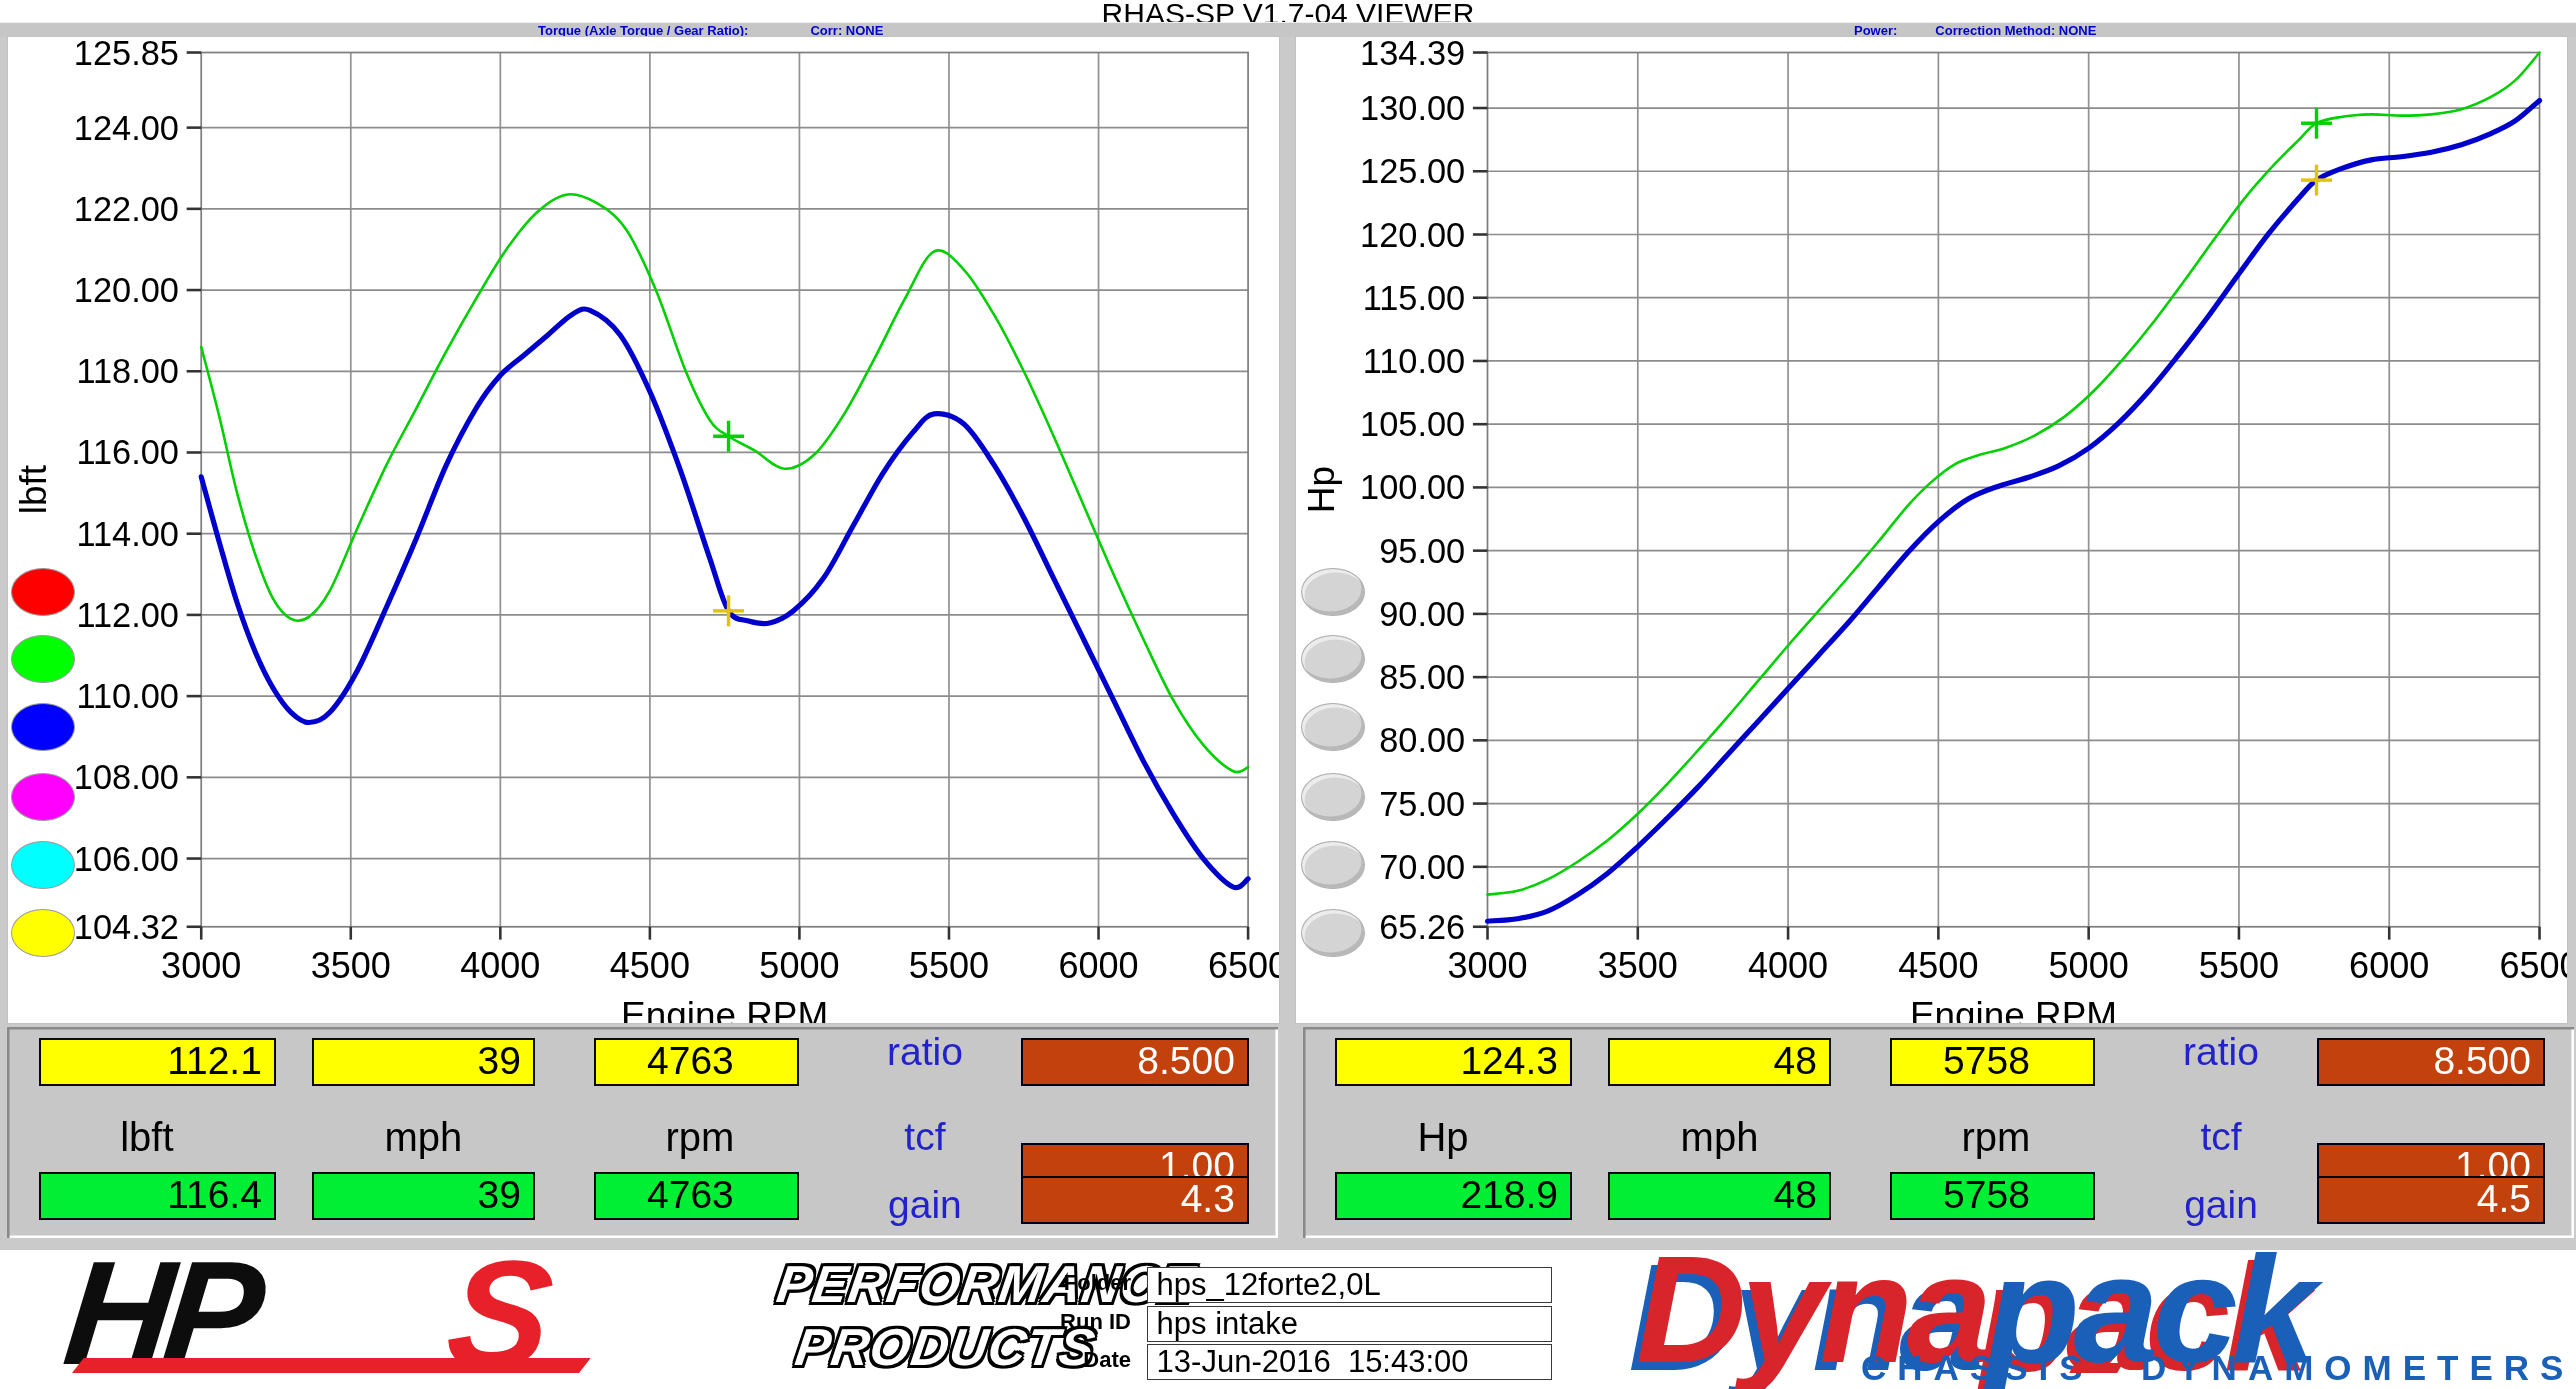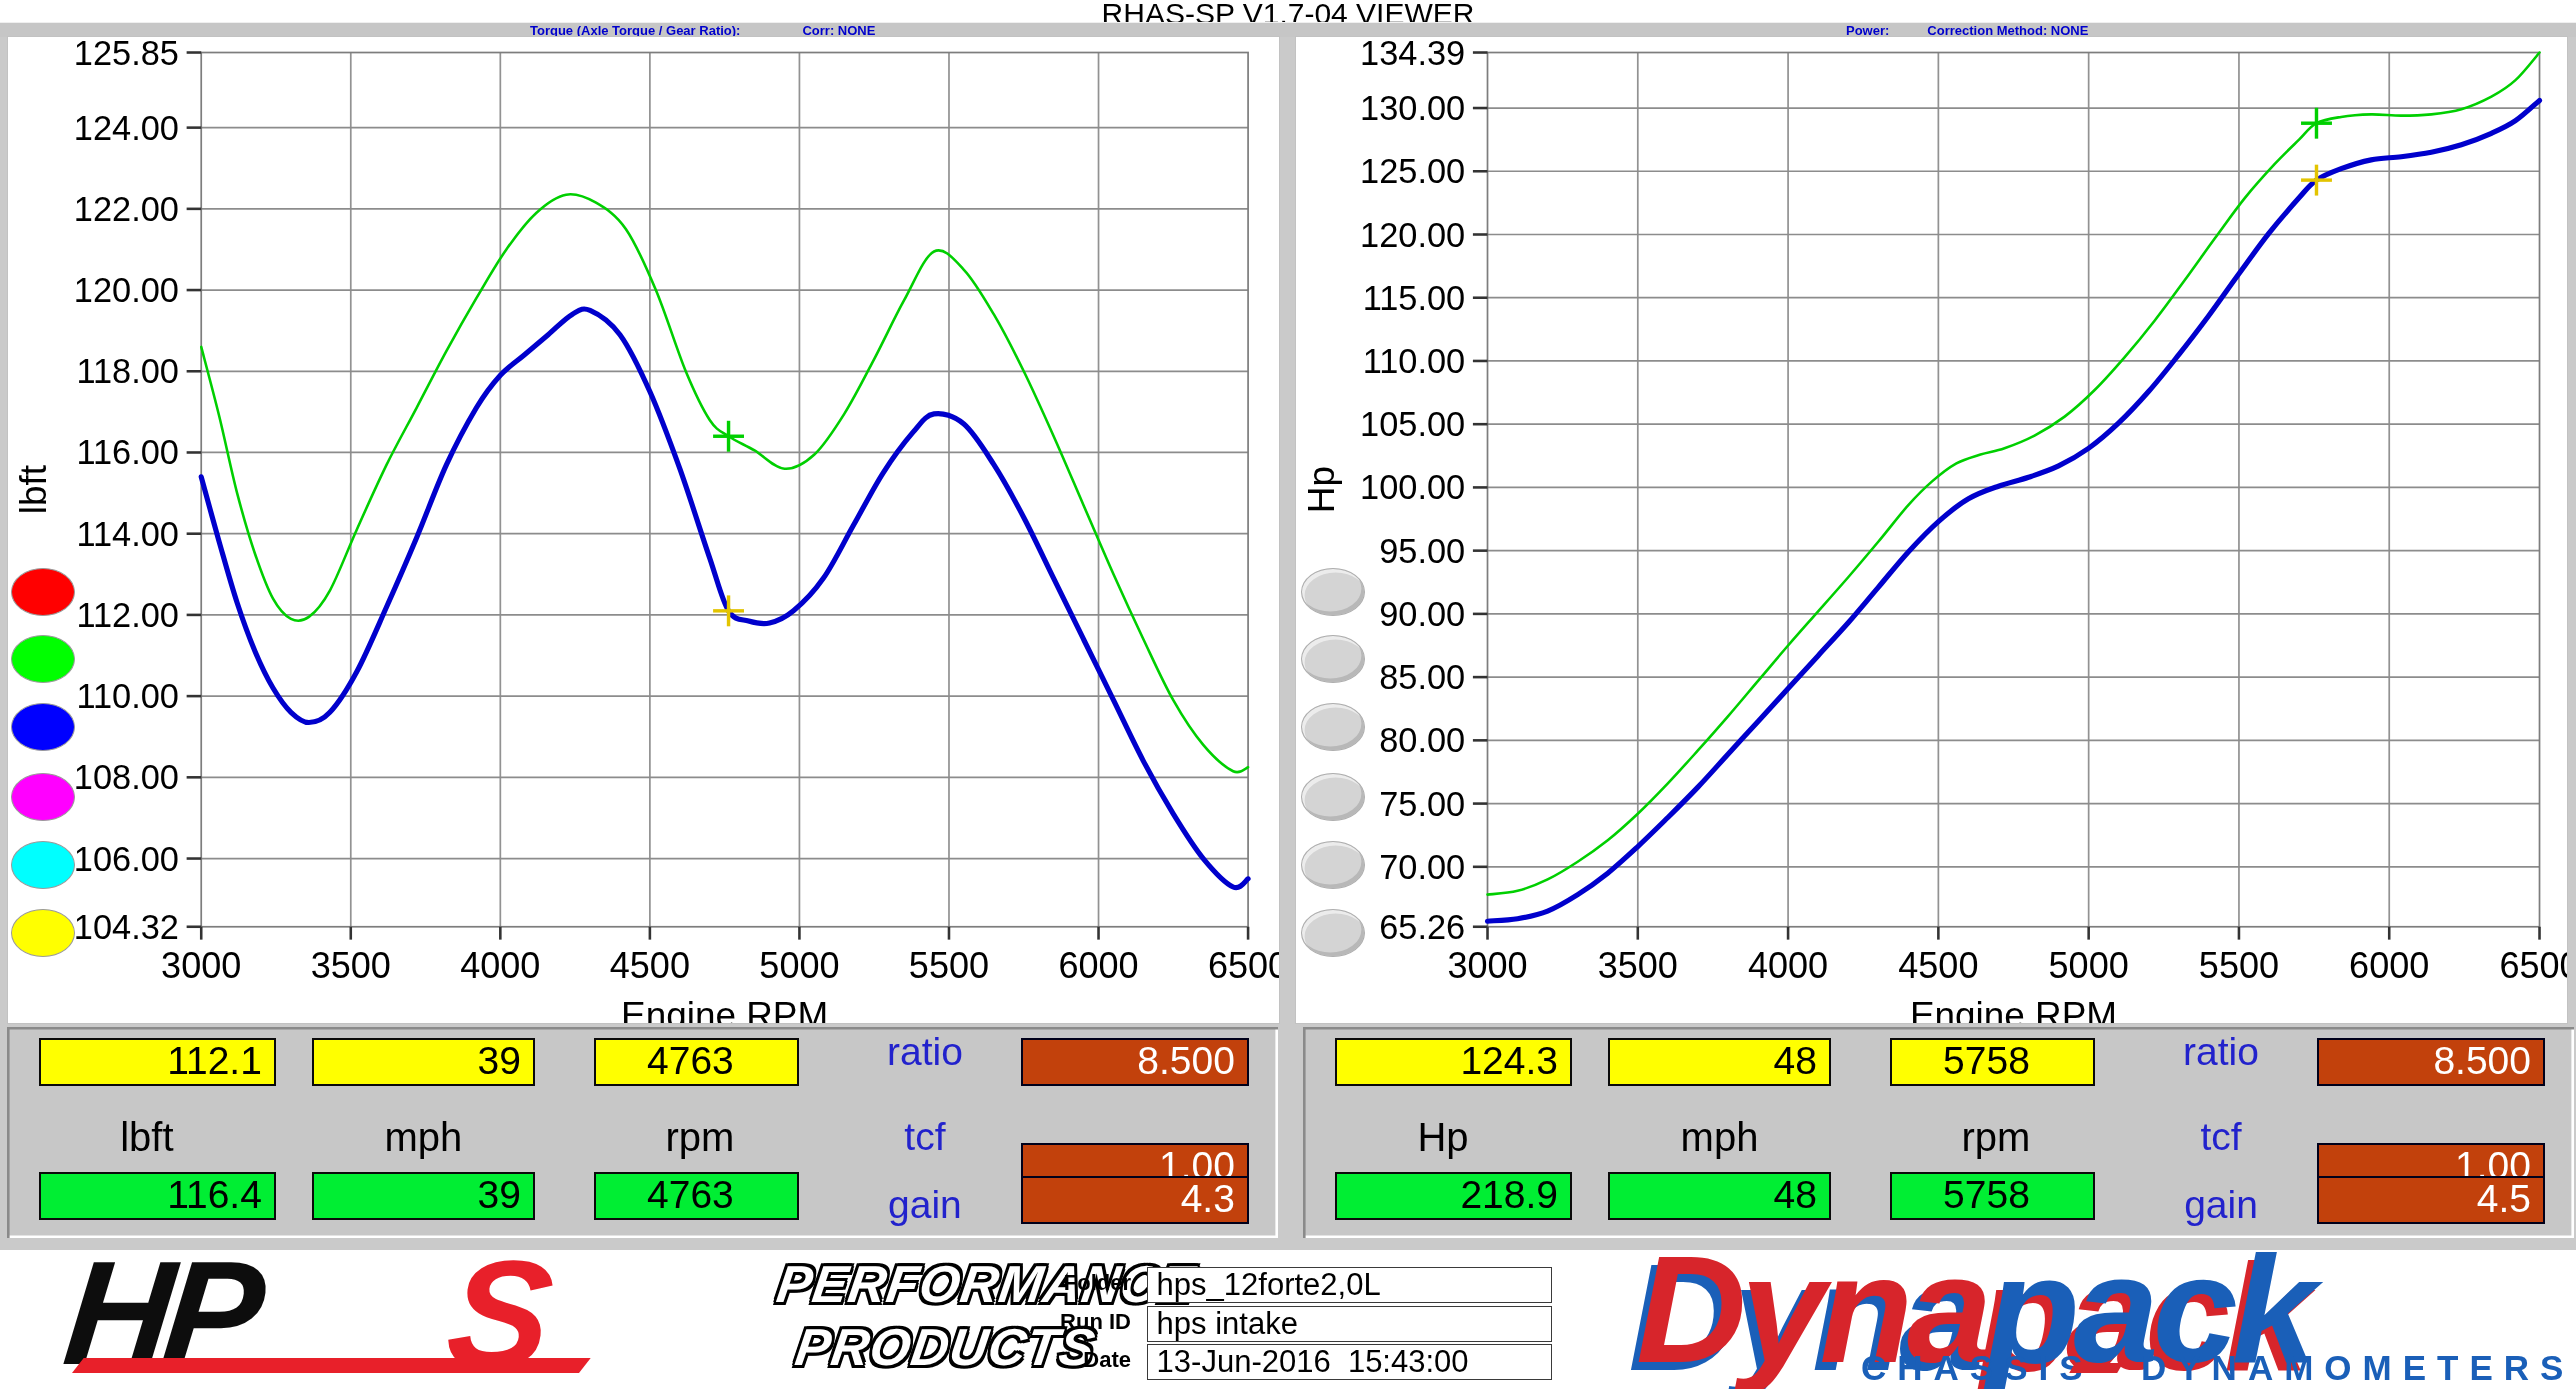--- a/index.html
+++ b/index.html
@@ -4,21 +4,21 @@
 <style>
   html,body{margin:0;padding:0;}
   #screen{position:relative;width:2576px;height:1389px;background:#cacaca;overflow:hidden;
           font-family:"Liberation Sans",sans-serif;color:#000;}
   
   .title-strip{position:absolute;left:0;top:0;width:2576px;height:21.5px;background:#ffffff;
                text-align:center;overflow:hidden;}
   .title-text{font-size:30px;line-height:27.5px;color:#000;}
   .header-strip{position:absolute;left:0;top:21.5px;width:2576px;height:14.6px;background:#c6c6c6;
                 border-top:0.9px solid #efefef;}
-  .hdr{position:absolute;top:0.9px;font-weight:bold;font-size:13px;color:#0000cc;white-space:nowrap;}
+  .hdr{position:absolute;top:0.9px;font-weight:bold;font-size:13px;color:#0000cc;white-space:nowrap;margin-left:8px;}
   .hdr .corr{margin-left:62px;}
   .hdr .corr2{margin-left:38px;}
   
   .chart-panel{position:absolute;top:36px;width:1271px;height:986px;background:#ffffff;
                border:1.7px solid #c2c2c2;}
   .chart-panel svg{position:absolute;left:0;top:0;}
   
   .legend-circle{position:absolute;width:64px;height:48px;border-radius:50%;box-sizing:border-box;}
   
   .data-band{position:absolute;left:0;top:1027px;width:2576px;height:211px;background:#cacaca;}

